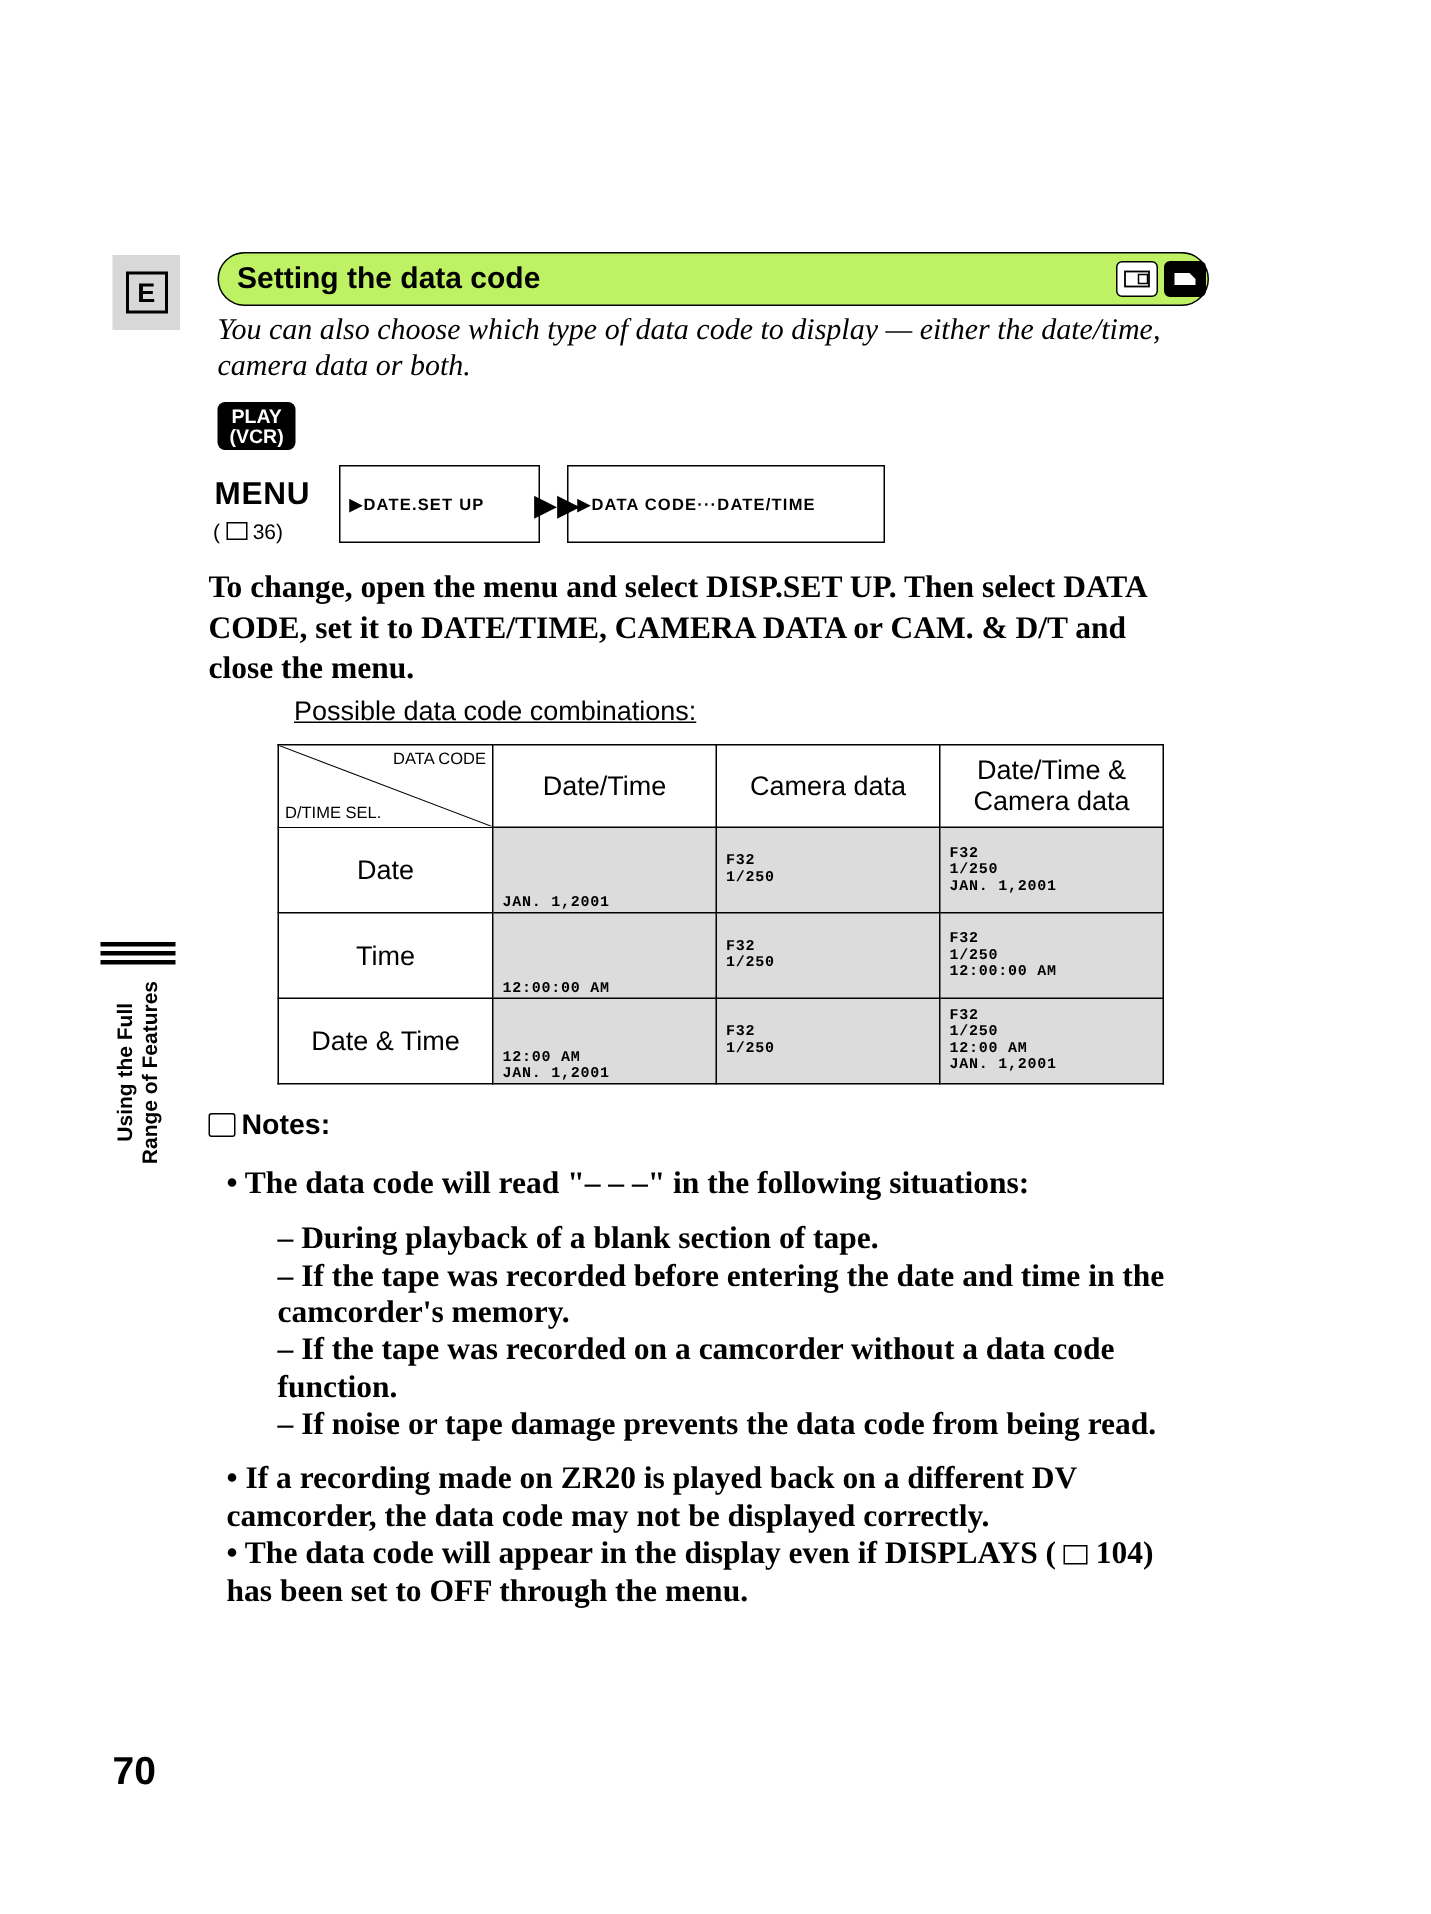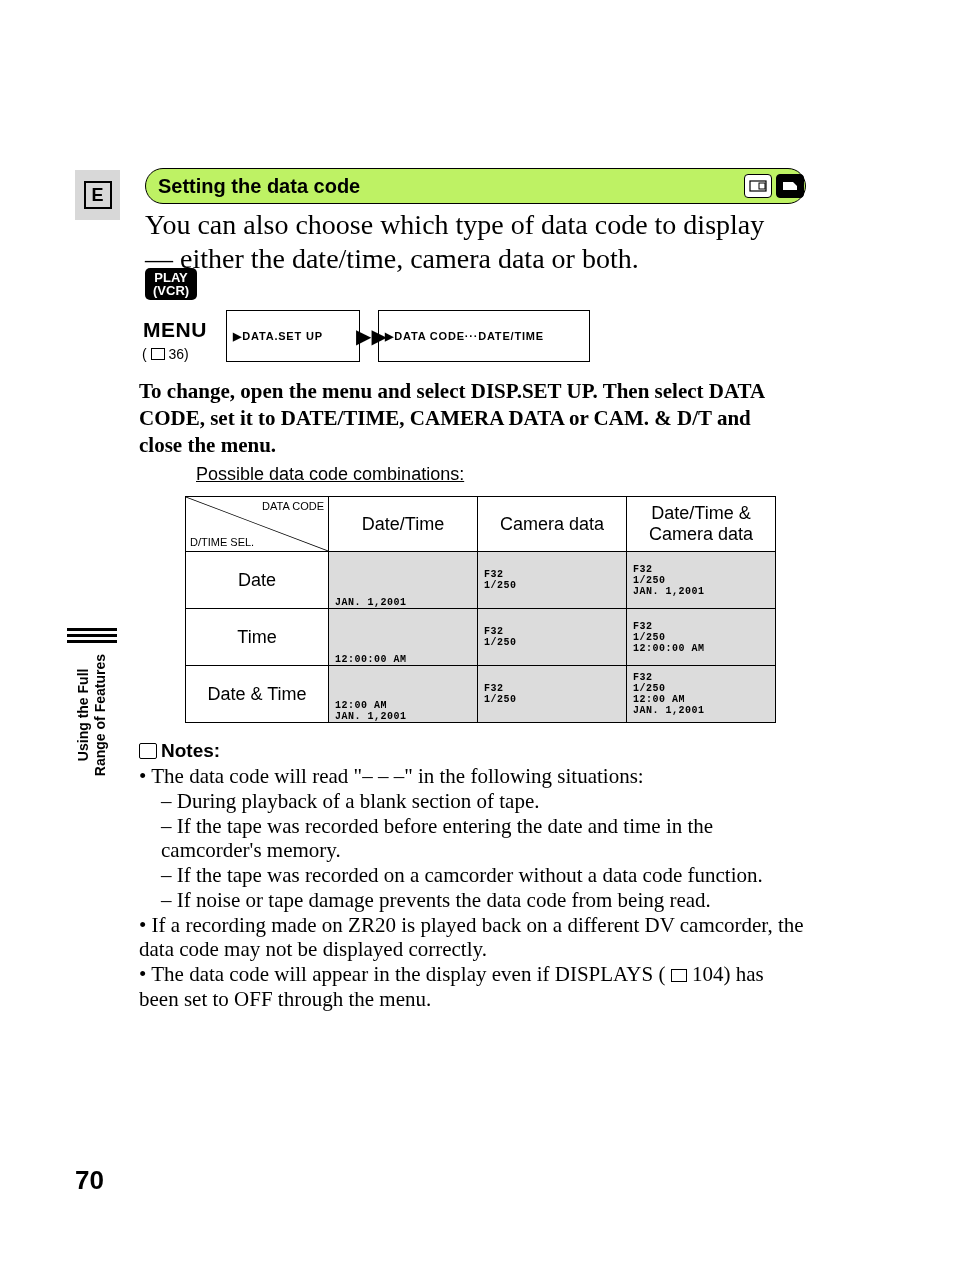--- a/index.html
+++ b/index.html
@@ -77,22 +77,23 @@
     border-radius: 4px;
     background: #fff;
     display:flex;align-items:center;justify-content:center;
   }
   .title-icons .ico.black { background:#000;color:#fff;}
   .intro {
     position: absolute;
     left: 145px;
     top: 208px;
     right: 160px;
-    font-size: 28px;
+    font-size: 20px;
     line-height: 1.22;
+    font-style: italic;
   }
   
   .play-vcr {
     position: absolute;
     left: 145px;
     top: 268px;
     background: #000;
     color: #fff;
     font-family: Arial, Helvetica, sans-serif;
     font-weight: bold;
@@ -195,21 +196,21 @@
     font-family: Arial, Helvetica, sans-serif; font-weight:bold; font-size:19px;
   }
   .notes-head .nicon{
     display:inline-block;border:1px solid #000;width:16px;height:14px;border-radius:2px;
     position:relative;vertical-align:-2px;margin-right:4px;
   }
   .notes-body {
     position:absolute; left:139px; right:150px; top:764px;
     font-size:21px; line-height:1.18;
   }
-  .notes-body ul { margin:0; padding:0; list-style:none;}
+  .notes-body ul { margin:12px; padding:0; list-style:none;font-weight:bold;}
   .notes-body > ul > li::before { content:"• "; }
   .notes-body ul.sub > li::before { content:"– "; }
   .notes-body ul.sub { padding-left: 22px; }
   .book-i {
     display:inline-block;border:1px solid #000;width:14px;height:11px;vertical-align:-1px;
   }
   
   .sidebar {
     position:absolute; left:70px; top:628px; height:180px; width:44px;
     display:flex;flex-direction:column;align-items:center;
@@ -258,21 +259,21 @@
     <div>PLAY</div>
     <div>(VCR)</div>
   </div>
 
   <div class="menu-label">MENU</div>
   <div class="menu-ref">
     ( <span class="book"></span>
      <span>36</span>)
   </div>
 
-  <div class="flow-box a">▶DATA.SET UP</div>
+  <div class="flow-box a">▶DATE.SET UP</div>
   <div class="darrow">▶▶</div>
   <div class="flow-box b">▶DATA CODE···DATE/TIME</div>
 
   <div class="instruction">To change, open the menu and select DISP.SET UP. Then select DATA CODE, set it to DATE/TIME, CAMERA DATA or CAM. &amp; D/T and close the menu.</div>
 
   <div class="poss">Possible data code combinations:</div>
 
   <table class="combo">
     <tbody>
         <tr>

